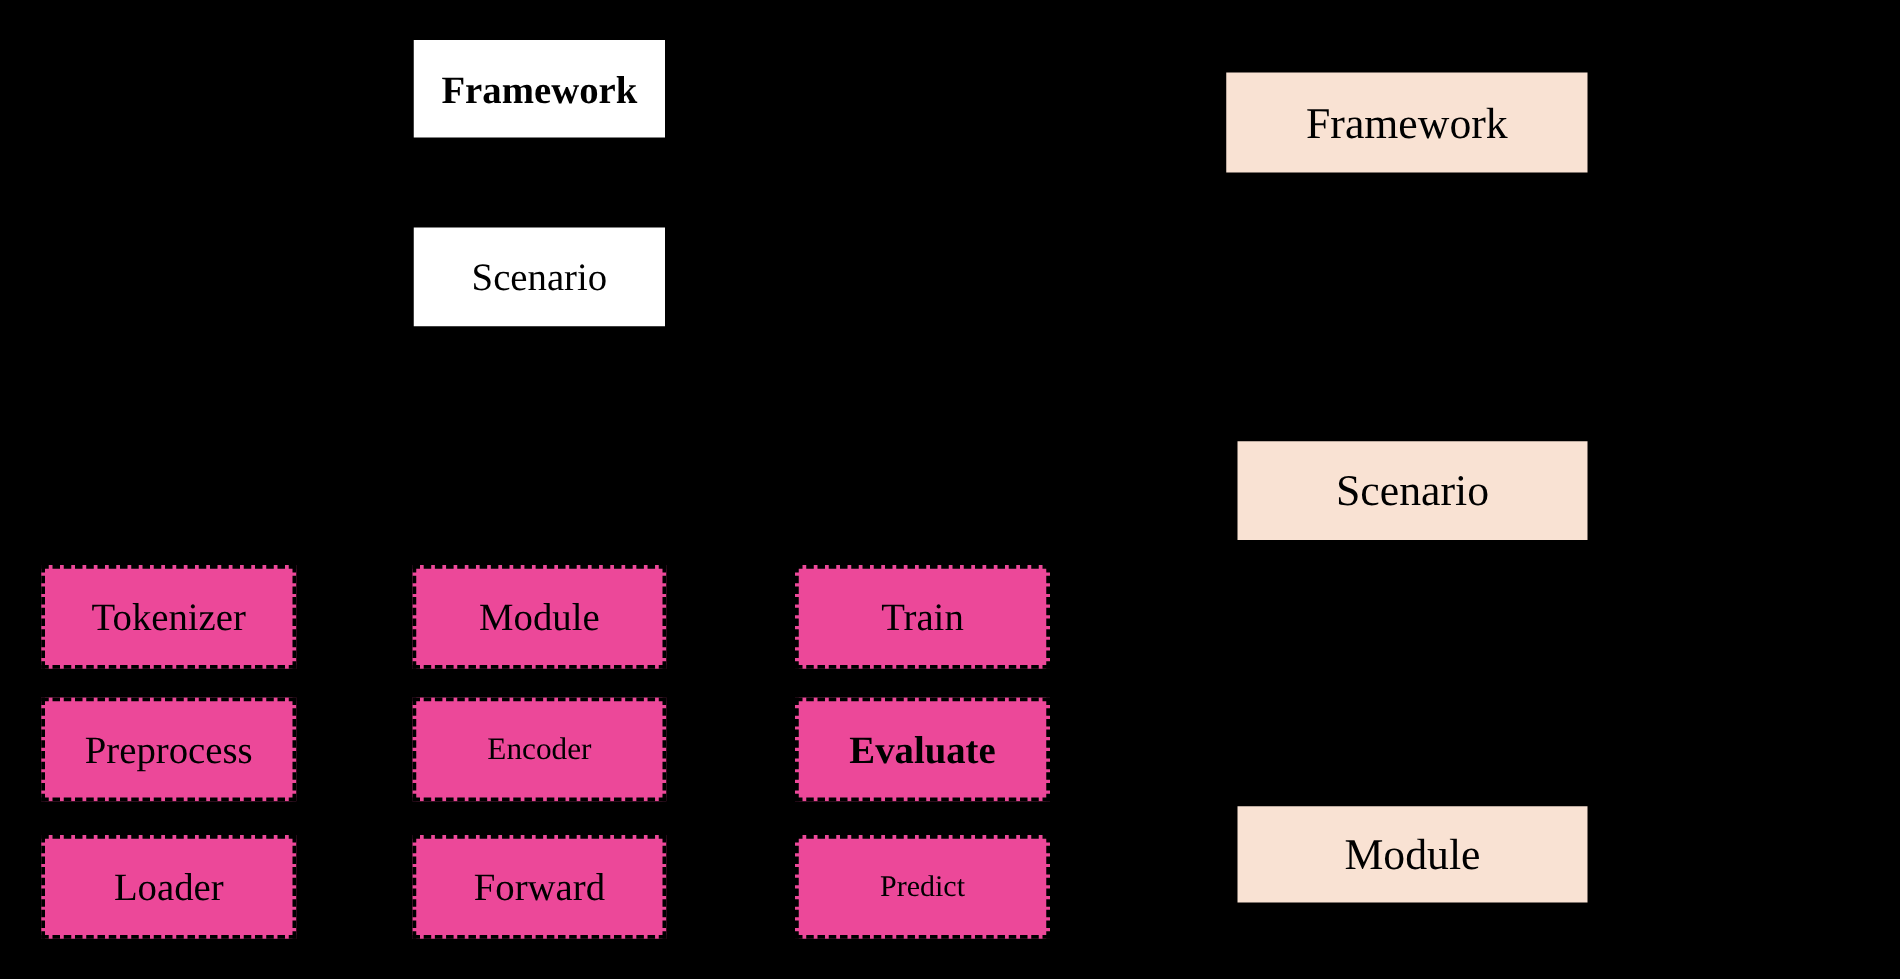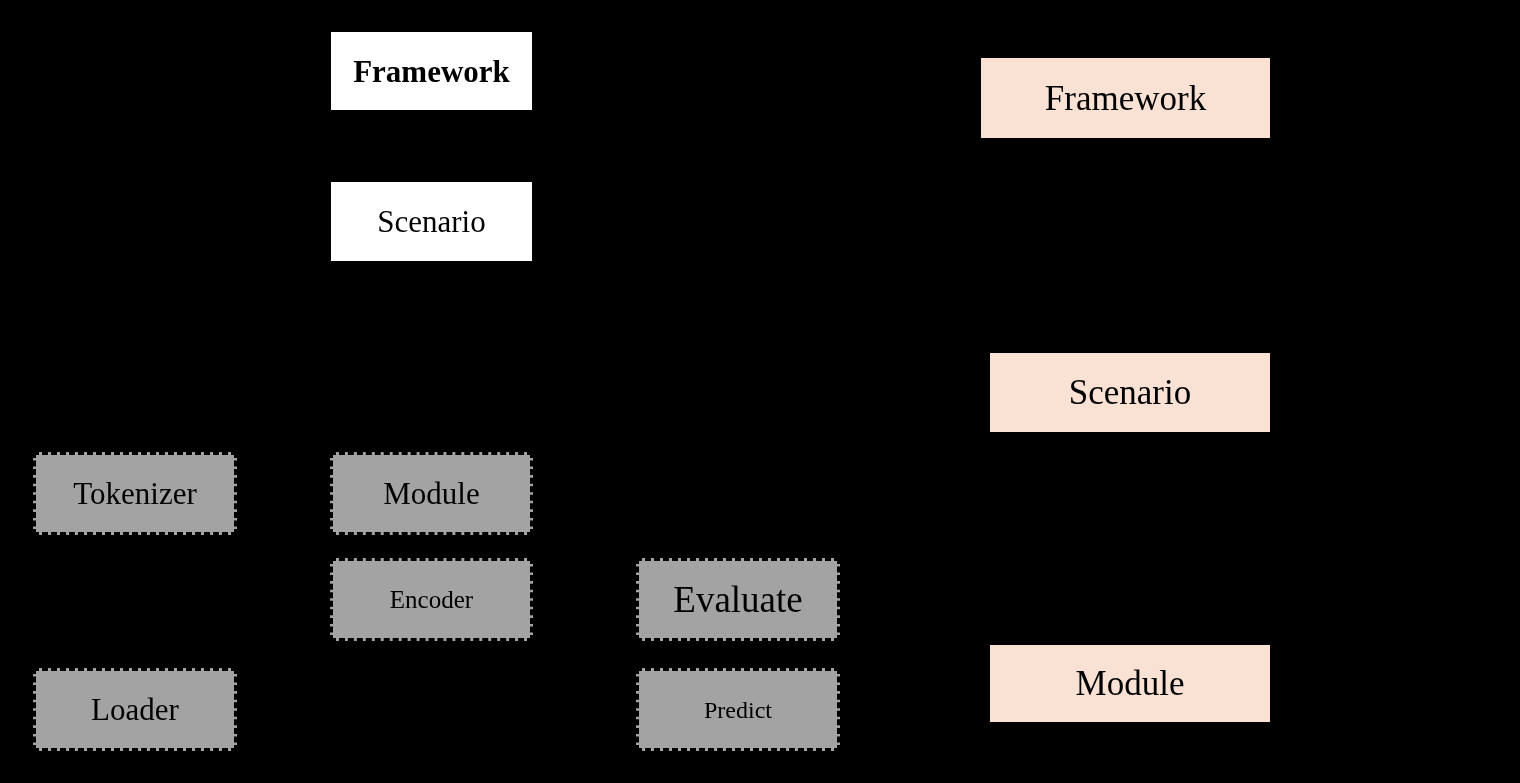--- a/index.html
+++ b/index.html
@@ -32,21 +32,21 @@
   
   .box--solid {
     background: #ffffff;
     border: none;
   }
   .box--solid.is-bold {
     font-weight: bold;
   }
   
   .box--dashed {
-    background: #a3a3a3;
+    background: #ec4899;
     border: 3px dashed #000000;
   }
   
   .box--peach {
     background: #f9e2d3;
     border: none;
   }
   .box__label {
     display: block;
     pointer-events: none;
@@ -58,30 +58,39 @@
 <div id="canvas">
     <div class="box box--solid is-bold" style="left: 331px; top: 32px; width: 201px; height: 78px; font-size: 31px;">
       <span class="box__label">Framework</span>
     </div>
     <div class="box box--solid" style="left: 331px; top: 182px; width: 201px; height: 79px; font-size: 31px;">
       <span class="box__label">Scenario</span>
     </div>
     <div class="box box--dashed" style="left: 33px; top: 452px; width: 204px; height: 83px; font-size: 31px;">
       <span class="box__label">Tokenizer</span>
     </div>
+    <div class="box box--dashed" style="left: 33px; top: 558px; width: 204px; height: 83px; font-size: 31px;">
+      <span class="box__label">Preprocess</span>
+    </div>
     <div class="box box--dashed" style="left: 33px; top: 668px; width: 204px; height: 83px; font-size: 31px; justify-content: center;">
       <span class="box__label">Loader</span>
     </div>
     <div class="box box--dashed" style="left: 330px; top: 452px; width: 203px; height: 83px; font-size: 31px;">
       <span class="box__label">Module</span>
     </div>
     <div class="box box--dashed" style="left: 330px; top: 558px; width: 203px; height: 83px; font-size: 25px;">
       <span class="box__label">Encoder</span>
     </div>
-    <div class="box box--dashed" style="left: 636px; top: 558px; width: 204px; height: 83px; font-size: 37px;">
+    <div class="box box--dashed" style="left: 330px; top: 668px; width: 203px; height: 83px; font-size: 31px;">
+      <span class="box__label">Forward</span>
+    </div>
+    <div class="box box--dashed" style="left: 636px; top: 452px; width: 204px; height: 83px; font-size: 31px;">
+      <span class="box__label">Train</span>
+    </div>
+    <div class="box box--dashed" style="left: 636px; top: 558px; width: 204px; height: 83px; font-size: 31px; font-weight: bold;">
       <span class="box__label">Evaluate</span>
     </div>
     <div class="box box--dashed" style="left: 636px; top: 668px; width: 204px; height: 83px; font-size: 24px;">
       <span class="box__label">Predict</span>
     </div>
     <div class="box box--peach" style="left: 981px; top: 58px; width: 289px; height: 80px; font-size: 35px;">
       <span class="box__label">Framework</span>
     </div>
     <div class="box box--peach" style="left: 990px; top: 353px; width: 280px; height: 79px; font-size: 35px;">
       <span class="box__label">Scenario</span>

